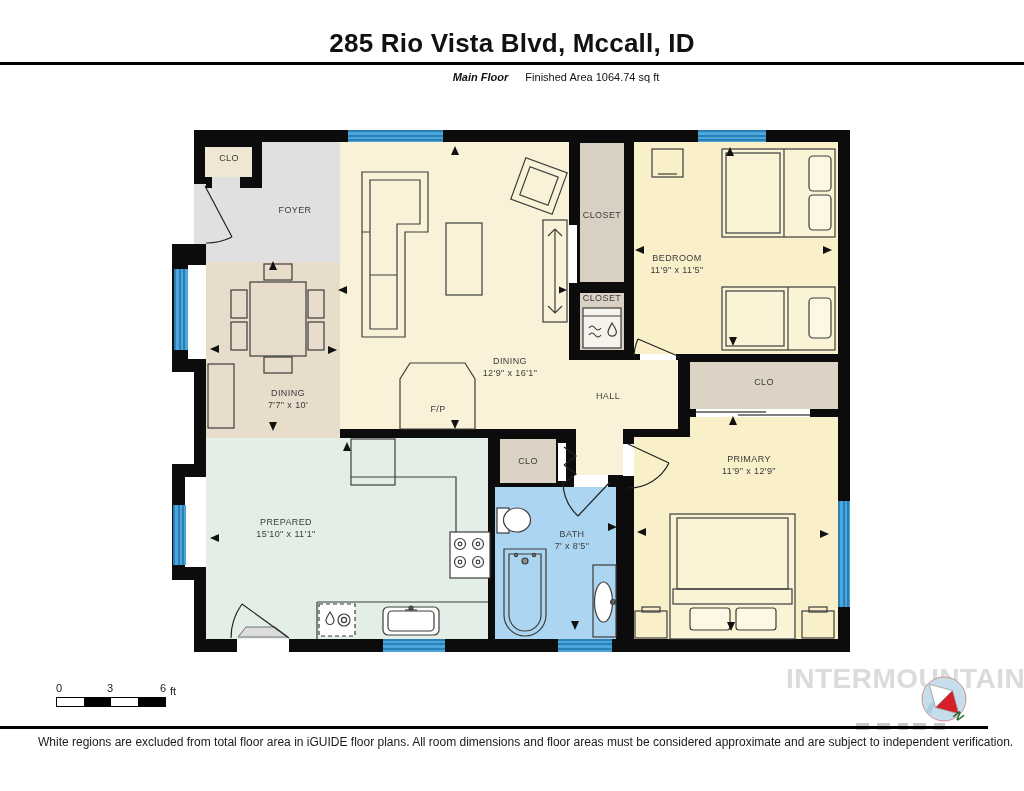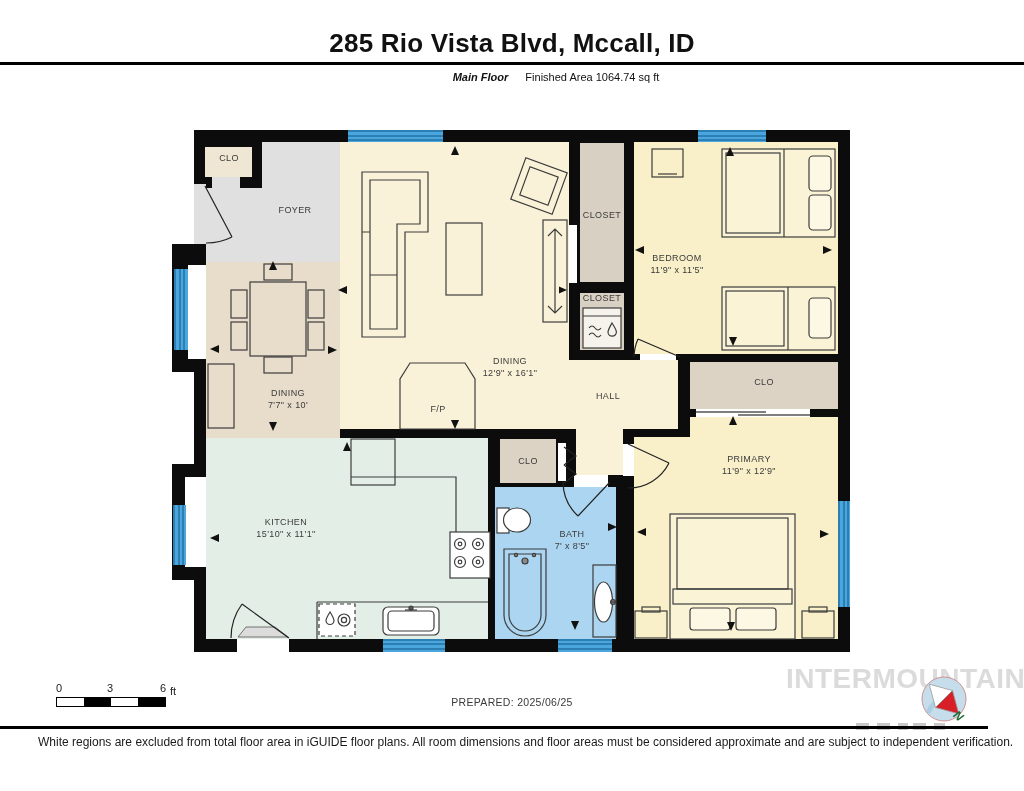--- a/index.html
+++ b/index.html
@@ -261,41 +261,40 @@
         <div>11'9" x 12'9"</div>
       </div>
     <div class="rlabel" style="left:356px;top:331px">
       <div>CLO</div>
       </div>
     <div class="rlabel" style="left:400px;top:404px">
       <div>BATH</div>
         <div>7' x 8'5"</div>
       </div>
     <div class="rlabel" style="left:114px;top:392px">
-      <div>KITCHEN</div>
+      <div>PREPARED</div>
         <div>15'10" x 11'1"</div>
       </div>
   </div>
 
   <div class="scalebar">
     <div class="ticks">
       <span style="left:0">0</span>
       <span style="left:51px">3</span>
       <span style="left:104px">6</span>
     </div>
     <div class="bar">
         <i></i>
         <i></i>
         <i></i>
         <i></i>
       </div>
     <span class="ftunit">ft</span>
   </div>
 
-  <div class="prepared">PREPARED: 2025/06/25</div>
 
   <div class="watermark">INTERMOUNTAIN</div>
 
   <svg class="compass" viewBox="0 0 56 56">
     <circle cx="28" cy="27" r="22" fill="#c6ddeb" stroke="#cf9090" stroke-width="1"></circle>
     <path d="M28,27 A 22,22 0 0 0 12,41" fill="none" stroke="#9cc3dc" stroke-width="5" opacity="0.6"></path>
     <polygon points="13.2,12.2 36.5,18.5 19.5,35.5" fill="#ffffff" stroke="#9a9a9a" stroke-width="0.8"></polygon>
     <polygon points="42.8,41.8 36.5,18.5 19.5,35.5" fill="#d61f26" stroke="#9a9a9a" stroke-width="0.8"></polygon>
   </svg>
   <div class="north">N</div>

